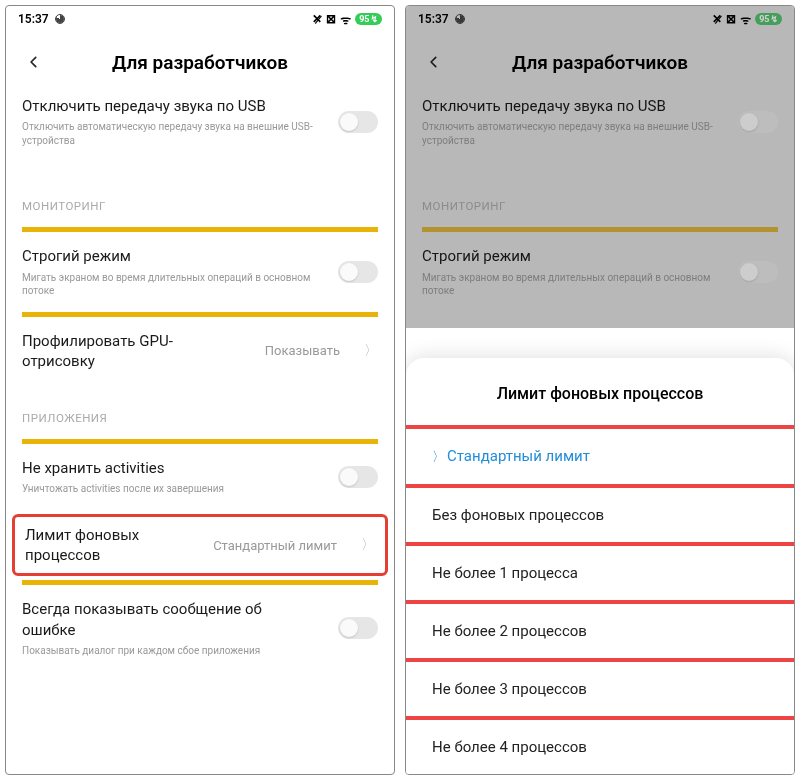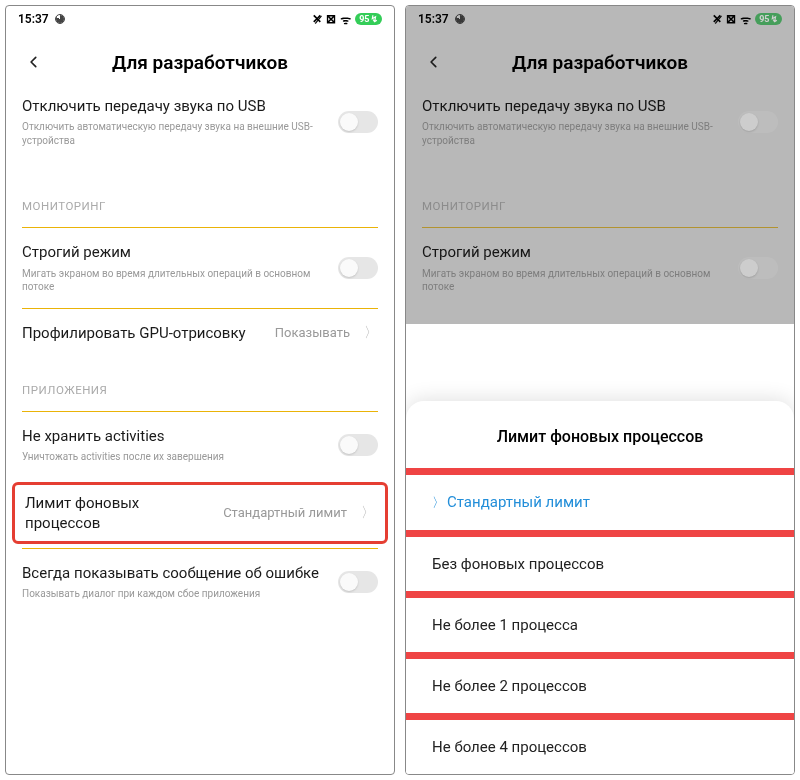--- a/index.html
+++ b/index.html
@@ -7,36 +7,36 @@
   .phone { flex: 1; border: 1px solid #888; border-radius: 4px; background: #fff; position: relative; overflow: hidden; }
   .phone.dimmed > .status-bar, .phone.dimmed > .app-header, .phone.dimmed > .content { filter: brightness(0.82) saturate(0.7); background: #e0e0e0; }
   .status-bar { height: 26px; display: flex; align-items: center; justify-content: space-between; padding: 0 12px; font-size: 12px; font-weight: 600; gap: 36px; }
   .status-left { display: flex; align-items: center; gap: 6px; }
   .status-right { display: flex; align-items: center; gap: 4px; }
   .batt { background:#34cd58; color:#fff; border-radius:8px; font-size:9px; padding:1px 4px; font-weight:700; display:inline-flex; align-items:center; gap:1px; }
   .app-header { display: flex; align-items: flex-end; padding: 18px 16px 22px; }
   .back-btn { width:24px; height:24px; display:flex; align-items:center; justify-content:center; margin-right:20px; }
   .app-title { font-size: 19px; font-weight: 600; flex:1; text-align:center; margin-right:44px; }
   .content { padding: 0 16px 16px; }
-  .row { padding: 14px 0; border-top:1px solid #eab308; }
+  .row { padding: 14px 0; border-top:5px solid #eab308; }
   .row:first-child { border-top:none; padding-top:0; }
-  .row-flex { display:flex; align-items:center; justify-content:space-between; gap:10px; }
+  .row-flex { display:flex; align-items:center; justify-content:space-between; gap:20px; }
   .row-main { flex:1; }
   .row-title { font-size: 15px; color: #1a1a1a; line-height:1.35; }
   .row-sub { font-size: 10px; color: #999; margin-top:4px; line-height:1.35; }
   .toggle { width:40px; height:22px; background:#e6e6e6; border-radius:11px; position:relative; flex-shrink:0; }
   .toggle::after{ content:""; position:absolute; left:2px; top:2px; width:18px; height:18px; border-radius:50%; background:#fafafa; box-shadow:0 1px 2px rgba(0,0,0,.15); }
   .section-label { font-size:11.5px; color:#aaa; letter-spacing:.5px; margin: 38px 0 14px; }
   .section-label.tight{ margin-top:26px;}
   .value-text { font-size:13px; color:#999; }
   .chev { color:#bbb; font-size:14px; margin-left:4px; }
   .highlight { border:3px solid #e53e32; border-radius:6px; padding:8px 10px; margin: 4px -10px; }
   .sheet { position:absolute; left:0; right:0; bottom:0; background:#fff; border-radius:18px 18px 0 0; padding: 26px 0 0; box-shadow:0 -2px 20px rgba(0,0,0,.12); }
   .sheet-title { font-size: 16px; font-weight: 500; text-align:center; padding-bottom: 22px; }
-  .sheet-option { padding: 18px 26px; font-size:15px; color:#222; border-top:7px solid #ef4444; }
+  .sheet-option { padding: 18px 26px; font-size:15px; color:#222; border-top:4px solid #ef4444; }
   .sheet-option.selected { color:#228ed9; }
   .chev-small{ color:#228ed9; margin-right:2px; font-size:13px; }
   .pie { width:10px; height:10px; border-radius:50%; border:1.4px solid #444; position:relative; }
   .pie::after { content:""; position:absolute; inset:0; background:conic-gradient(#444 0 300deg, transparent 300deg); border-radius:50%; }
 </style>
 </head>
 <body>
 
 <div class="phone">
   <div class="status-bar">
@@ -160,15 +160,16 @@
       <div class="toggle"></div>
     </div>
   </div>
 
   <div class="sheet">
     <div class="sheet-title">Лимит фоновых процессов</div>
     <div class="sheet-option selected"><span class="chev-small">〉</span><span>Стандартный лимит</span></div>
     <div class="sheet-option"><span>Без фоновых процессов</span></div>
     <div class="sheet-option"><span>Не более 1 процесса</span></div>
     <div class="sheet-option"><span>Не более 2 процессов</span></div>
+    <div class="sheet-option"><span>Не более 3 процессов</span></div>
     <div class="sheet-option"><span>Не более 4 процессов</span></div>
   </div>
 </div>
 
 </body></html>

